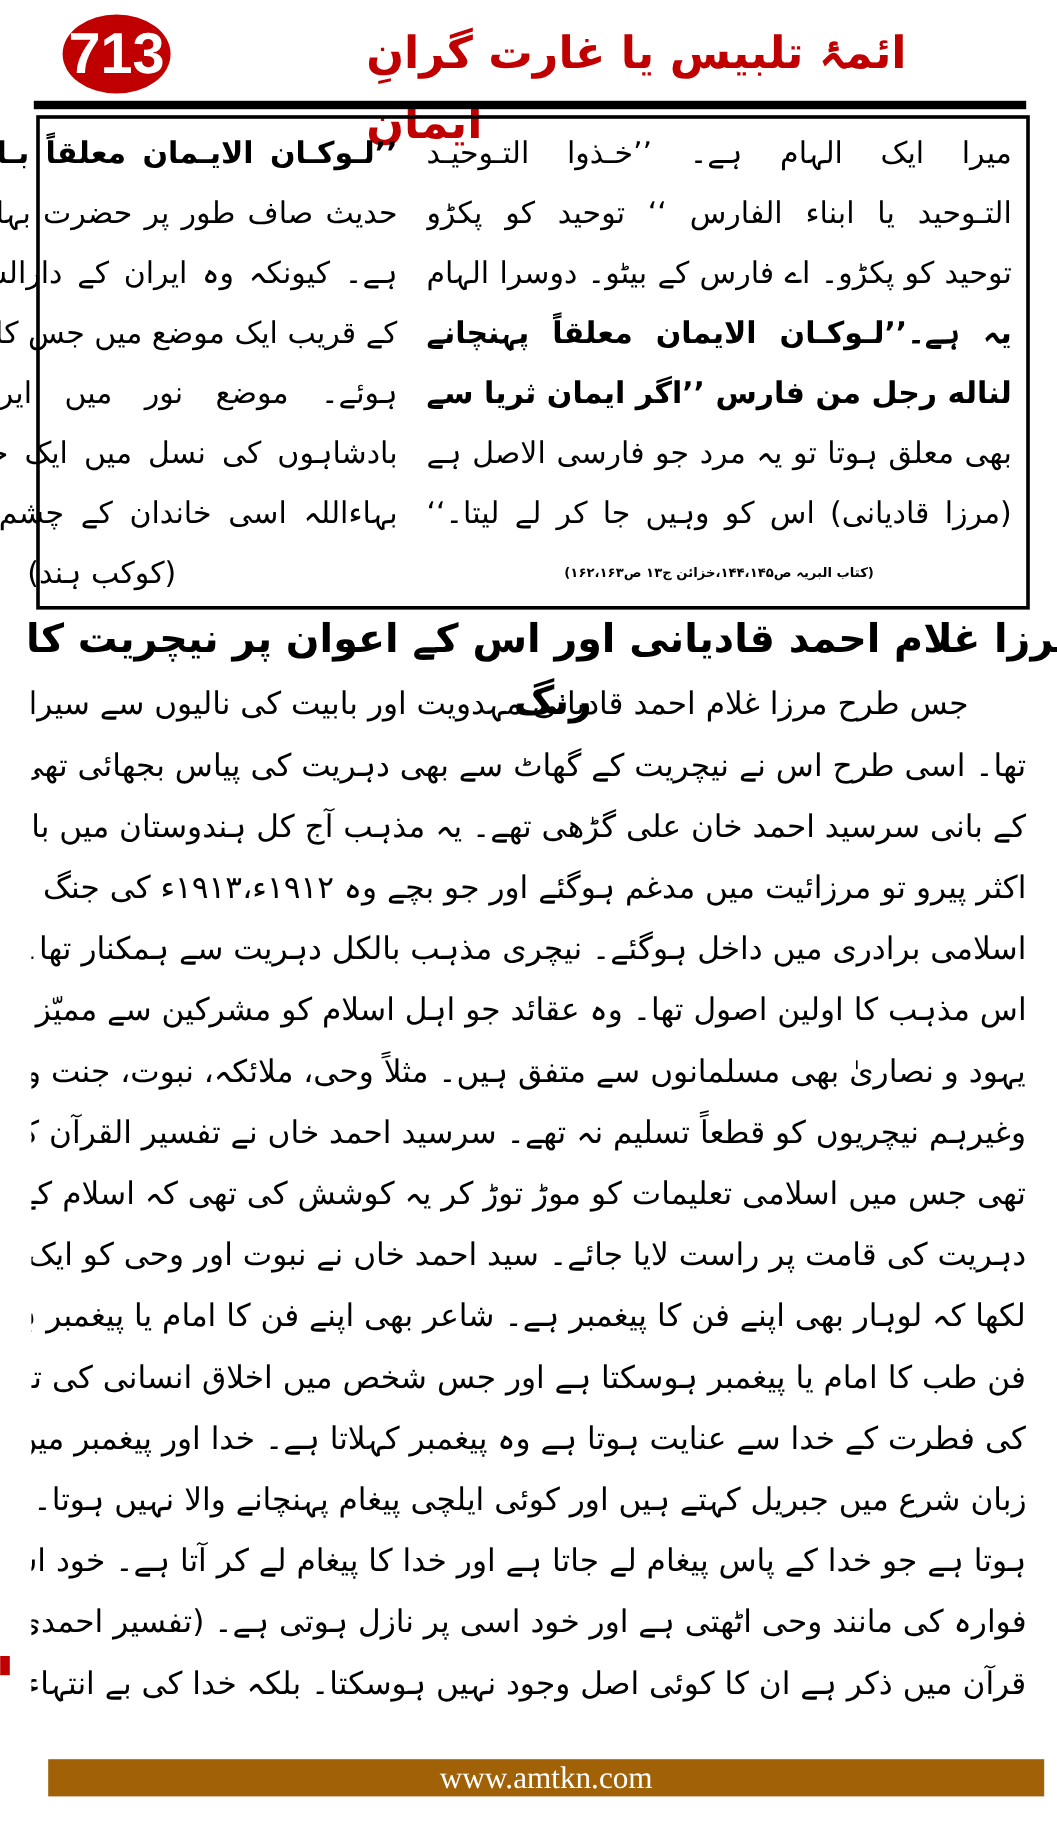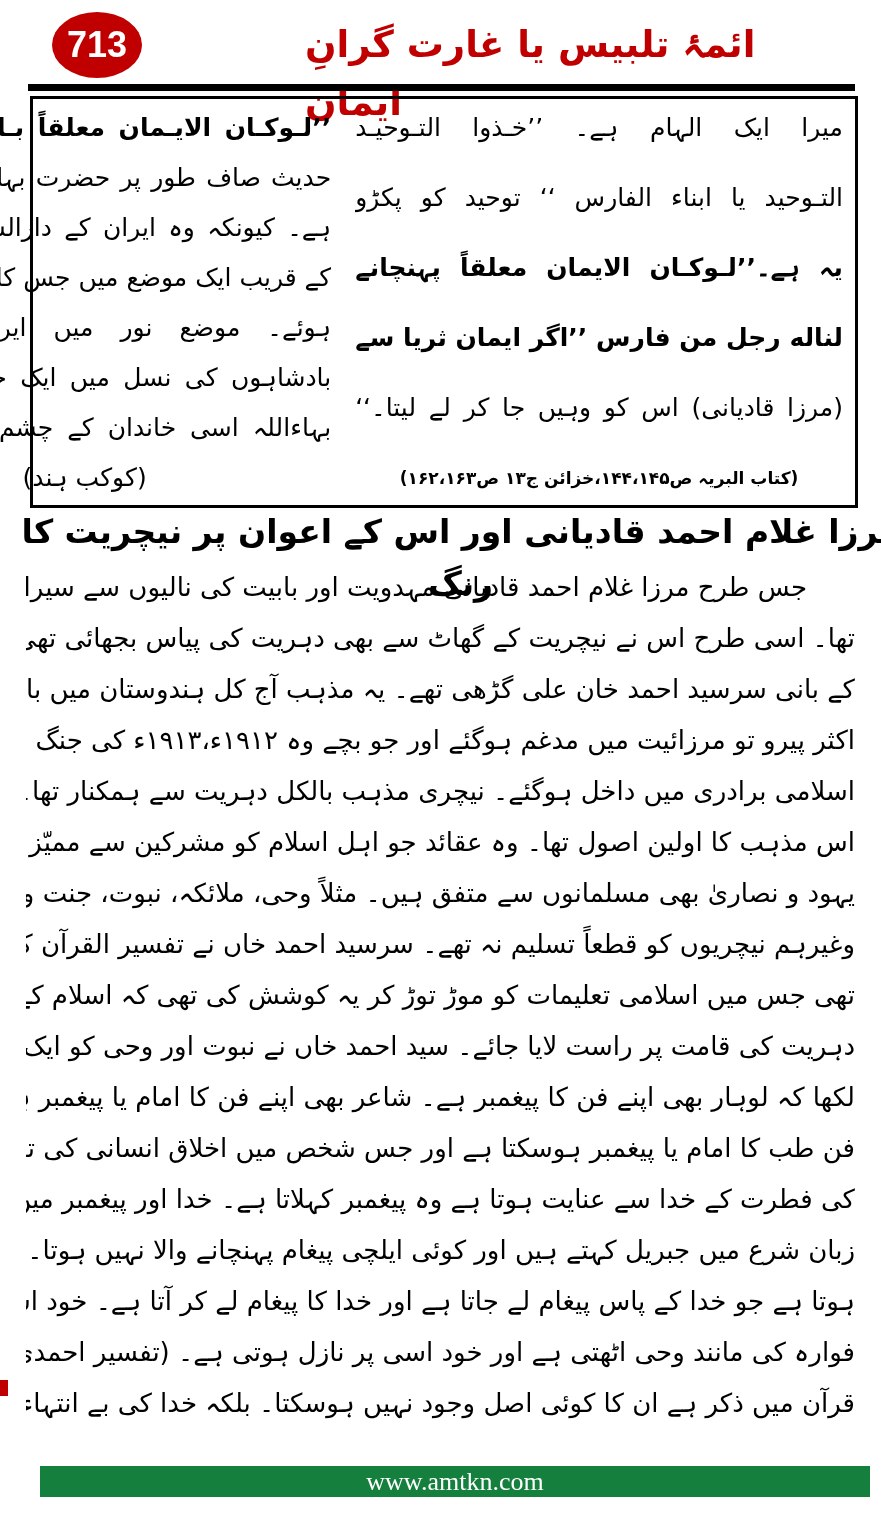--- a/index.html
+++ b/index.html
@@ -2,80 +2,82 @@
 <html lang="ur" dir="rtl"><head>
 <meta charset="utf-8">
 <style>
   html,body{margin:0;padding:0;background:#ffffff;}
   .page{position:relative;width:881px;height:1531px;background:#ffffff;overflow:hidden;
         font-family:"DejaVu Sans",sans-serif;color:#000;direction:rtl;}
 
   
   .page-num{position:absolute;left:52px;top:12px;width:90px;height:66px;border-radius:50%;
             background:#c00000;display:flex;align-items:center;justify-content:center;}
-  .page-num span{color:#ffffff;font-weight:bold;font-size:36px;direction:ltr;
+  .page-num span{color:#ffffff;font-weight:bold;font-size:48px;direction:ltr;
                  font-family:"Liberation Sans","DejaVu Sans",sans-serif;}
 
   
   .header-title{position:absolute;right:16px;top:16px;width:560px;text-align:left;
                 color:#c00000;font-weight:bold;font-size:37px;line-height:58px;direction:rtl;}
 
   
   .header-rule{position:absolute;left:28px;top:84px;width:827px;height:7px;background:#000;}
 
   
   .quote-box{position:absolute;left:30px;top:96px;width:822px;height:406px;
              border:3px solid #000;display:flex;flex-direction:row;}
   .q-col{flex:1 1 50%;padding:6px 12px 4px 12px;box-sizing:border-box;
          display:flex;flex-direction:column;justify-content:space-between;}
   .q-col-right{border-left:3px solid #000;}
   .q-line{font-size:25px;line-height:46px;text-align:justify;text-align-last:justify;
           white-space:nowrap;overflow:hidden;}
   .q-line.s-arabic{font-weight:bold;}
   .q-line.s-center{text-align:center;text-align-last:center;}
-  .q-line.s-ref{font-size:17px;font-weight:bold;text-align:left;text-align-last:center;}
+  .q-line.s-ref{font-size:11px;font-weight:bold;text-align:left;text-align-last:center;}
 
   
   .section-heading{position:absolute;left:0;top:506px;width:100%;text-align:center;
                    font-weight:bold;font-size:33px;line-height:52px;padding-left:20px;}
 
   
   .body-text{position:absolute;right:26px;left:26px;top:562px;}
   .body-line{font-size:26px;line-height:51px;height:51px;text-align:justify;
              text-align-last:justify;white-space:nowrap;overflow:hidden;}
   .body-line:first-child{padding-right:48px;}
 
   
   .edge-mark{position:absolute;left:0;top:1380px;width:8px;height:16px;background:#c00000;}
 
   
   .footer-banner{position:absolute;left:40px;top:1466px;width:830px;height:31px;
-                 background:#15803d;display:flex;flex-direction:row;align-items:center;direction:ltr;}
+                 background:#a16207;display:flex;flex-direction:row;align-items:center;direction:ltr;}
   .footer-banner .half{flex:1 1 50%;text-align:center;color:#ffffff;font-size:26px;
                        font-family:"Liberation Serif","DejaVu Serif",serif;white-space:nowrap;}
 </style>
 </head>
 <body>
 
 <div class="page">
 
   <div class="page-num">
     <span>713</span>
   </div>
 
   <div class="header-title">ائمۂ تلبیس یا غارت گرانِ ایمان</div>
 
   <div class="header-rule"></div>
 
   <div class="quote-box">
     <div class="q-col q-col-left">
         <div class="q-line">میرا ایک الہام ہے۔ ’’خـذوا التـوحیـد</div>
         <div class="q-line">التـوحید یا ابناء الفارس ‘‘ توحید کو پکڑو</div>
+        <div class="q-line">توحید کو پکڑو۔ اے فارس کے بیٹو۔ دوسرا الہام</div>
         <div class="q-line s-arabic">یہ ہے۔’’لـوکـان الایمان معلقاً پہنچانے</div>
         <div class="q-line s-arabic">لناله رجل من فارس ’’اگر ایمان ثریا سے</div>
+        <div class="q-line">بھی معلق ہوتا تو یہ مرد جو فارسی الاصل ہے</div>
         <div class="q-line">(مرزا قادیانی) اس کو وہیں جا کر لے لیتا۔‘‘</div>
         <div class="q-line s-ref">(کتاب البریہ ص۱۴۴،۱۴۵،خزائن ج۱۳ ص۱۶۲،۱۶۳)</div>
       </div>
     <div class="q-col q-col-right">
         <div class="q-line s-arabic">’’لـوکـان الایـمان معلقاً بـالثریا ‘‘ والی</div>
         <div class="q-line">حدیث صاف طور پر حضرت بہاءاللہ کے متعلق</div>
         <div class="q-line">ہے۔ کیونکہ وہ ایران کے دارالسلطنت طہران</div>
         <div class="q-line">کے قریب ایک موضع میں جس کا نام نور ہے پیدا</div>
         <div class="q-line">ہوئے۔ موضع نور میں ایران کے کیانی</div>
         <div class="q-line">بادشاہوں کی نسل میں ایک خاندان آباد تھا۔</div>

